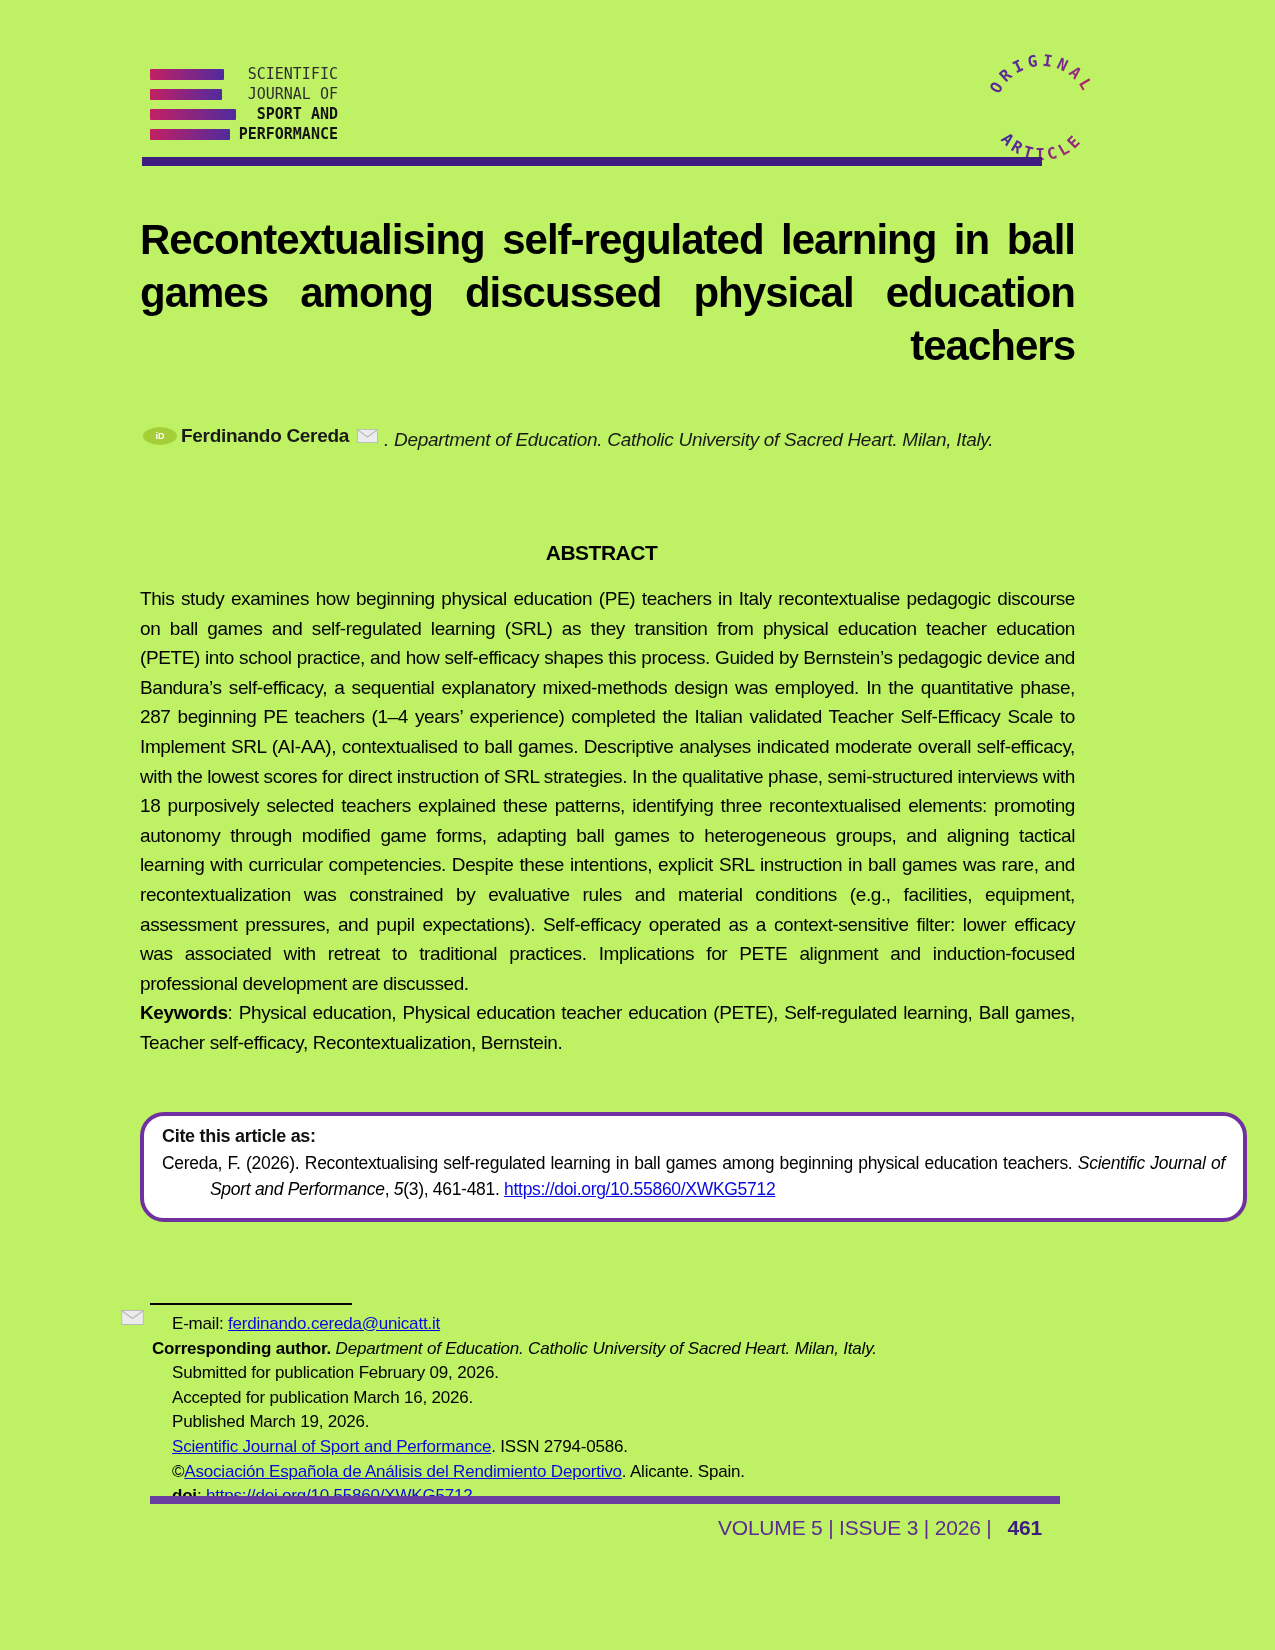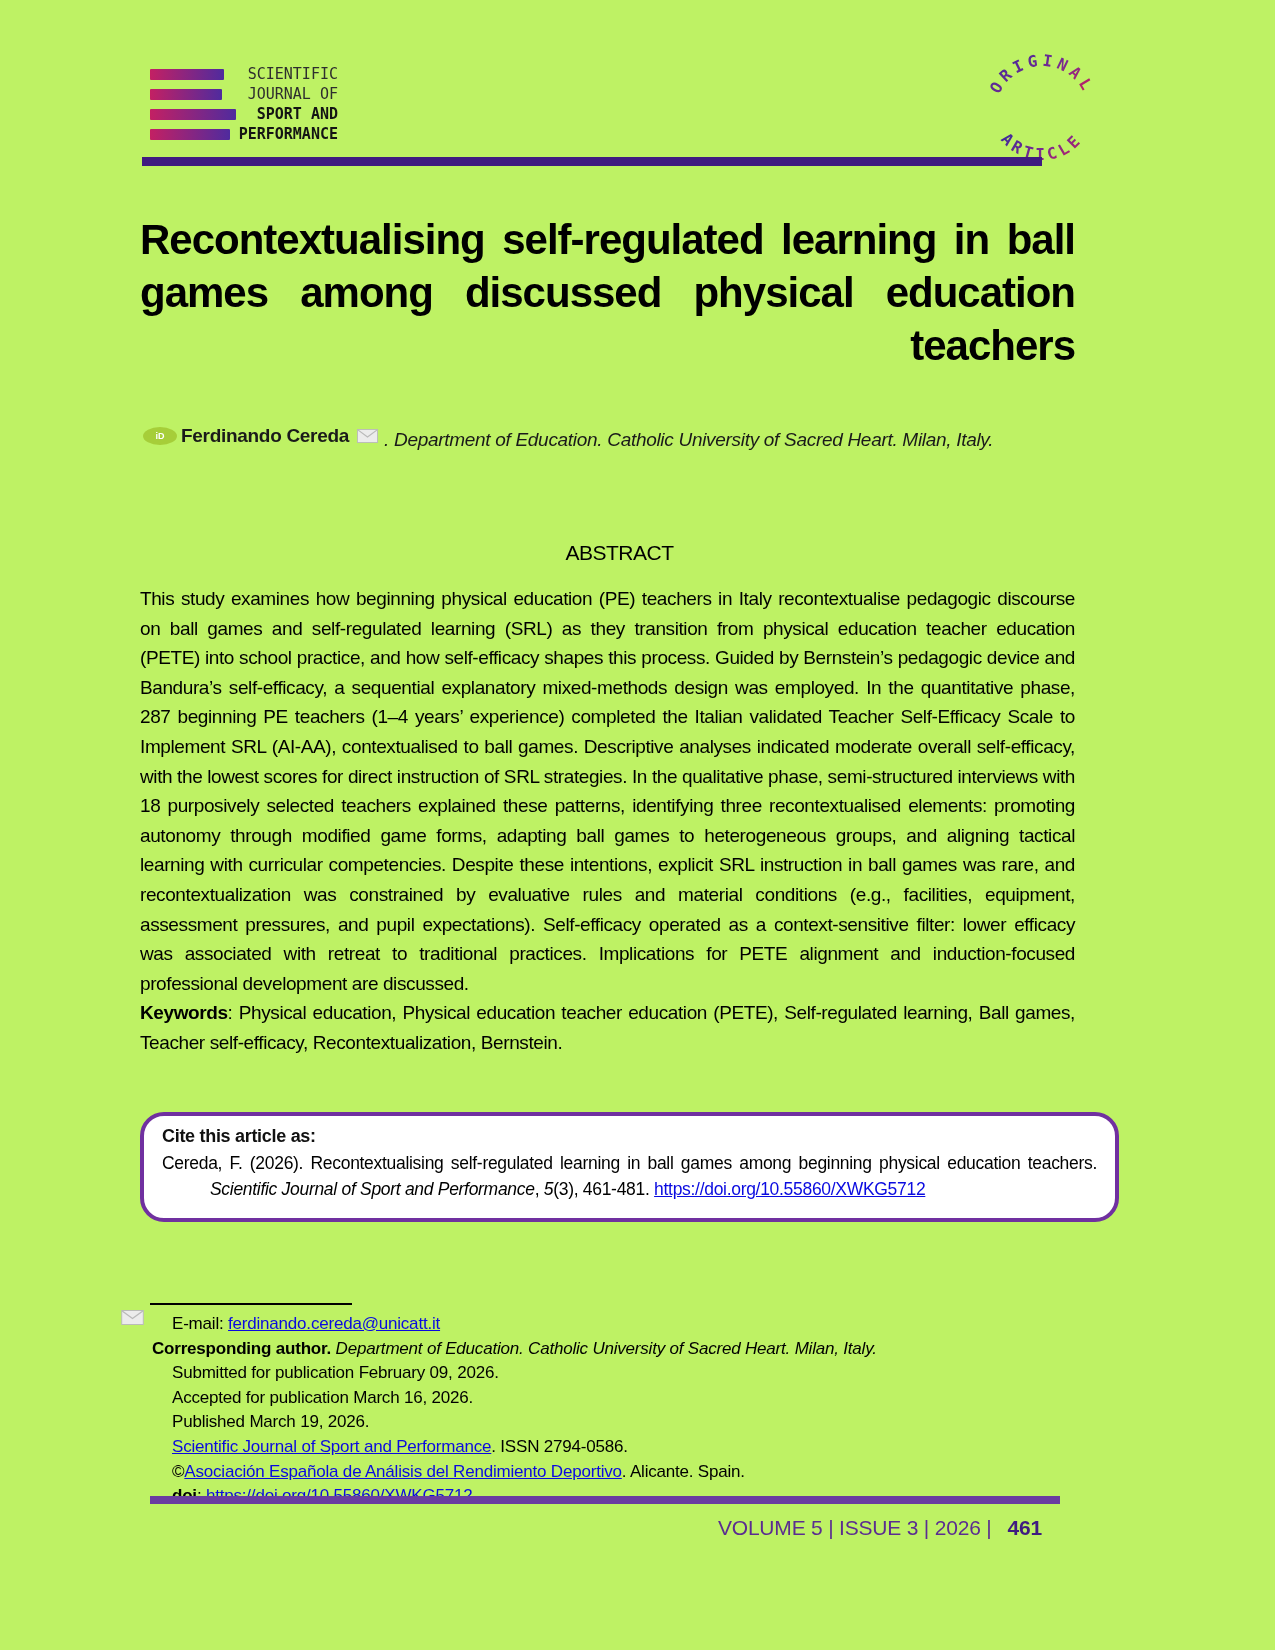--- a/index.html
+++ b/index.html
@@ -38,29 +38,29 @@
   
   .author-row{position:absolute;left:143px;top:421px;width:935px;display:flex;align-items:center;font-size:19px;white-space:nowrap;}
   .orcid{width:34px;height:18px;border-radius:50%;background:#a6ce39;color:#fff;
     display:inline-flex;align-items:center;justify-content:center;
     font-size:9px;font-weight:bold;margin-right:4px;flex:0 0 auto;cursor:pointer;}
   .author-name{font-weight:bold;letter-spacing:-0.3px;}
   .envelope{display:inline-block;margin:0 6px 0 8px;flex:0 0 auto;cursor:pointer;}
   .affiliation{font-style:italic;letter-spacing:-0.3px;margin-top:8px;}
 
   
-  .abstract-heading{position:absolute;left:152px;top:541px;width:935px;text-align:center;
-    font-weight:normal;font-size:21px;letter-spacing:-0.5px;color:#000;}
+  .abstract-heading{position:absolute;left:134px;top:541px;width:935px;text-align:center;
+    font-weight:bold;font-size:21px;letter-spacing:-0.5px;color:#000;}
   .abstract-body{position:absolute;left:140px;top:584px;width:935px;
     font-size:19px;line-height:29.6px;letter-spacing:-0.4px;text-align:justify;color:#000;}
   .abstract-body p{margin:0;}
   .kw-label{font-weight:bold;}
 
   
-  .cite-box{position:absolute;left:140px;top:1112px;width:979px;box-sizing:border-box;
+  .cite-box{position:absolute;left:140px;top:1112px;width:1107px;box-sizing:border-box;
     border:4px solid #7030a0;border-radius:24px;padding:10px 18px 16px 18px;background:#fff;}
   .cite-label{font-weight:bold;font-size:18px;letter-spacing:-0.3px;color:#111;margin-bottom:4px;}
   .cite-text{font-size:17.5px;line-height:25.5px;letter-spacing:-0.3px;color:#000;
     text-align:justify;padding-left:48px;text-indent:-48px;}
   .italic{font-style:italic;}
   a.link, .link{color:#0a0ae0;text-decoration:underline;cursor:pointer;}
 
   
   .foot-divider{position:absolute;left:150px;top:1303px;width:202px;height:2px;background:#000;}
   .foot-env{position:absolute;left:121px;top:1310px;}

